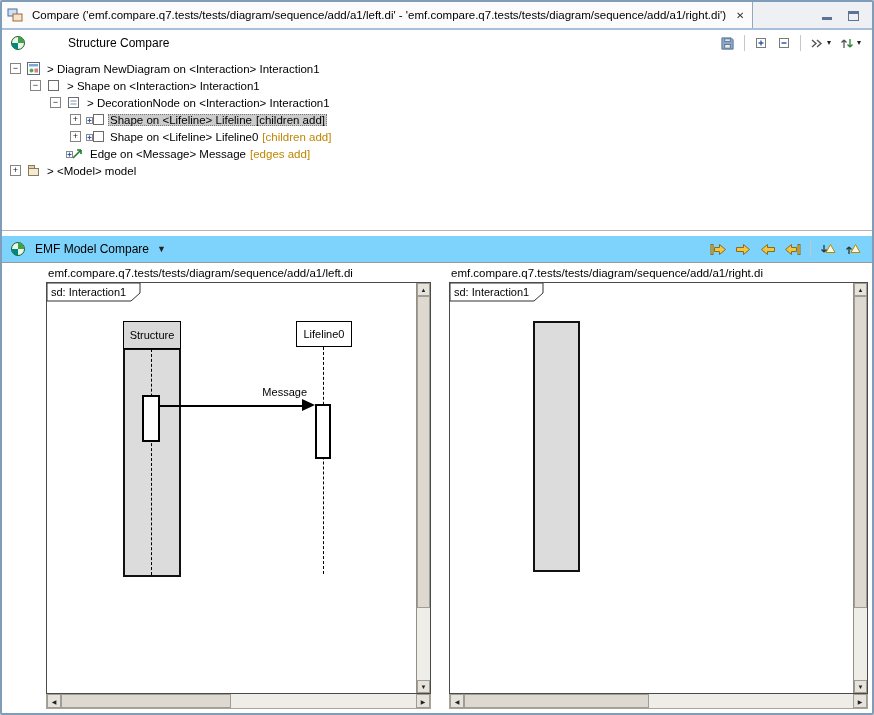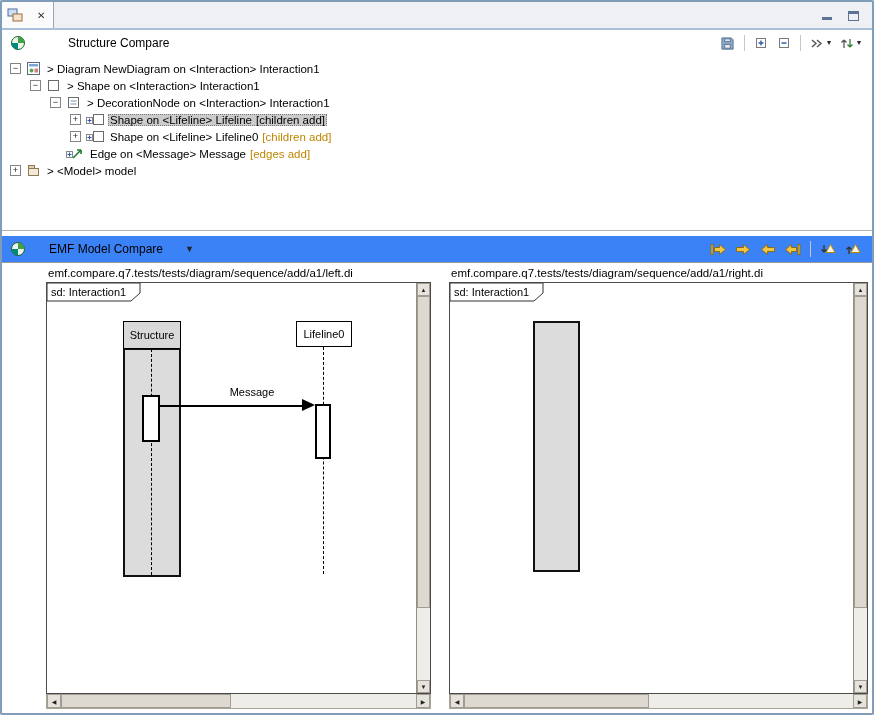--- a/index.html
+++ b/index.html
@@ -54,22 +54,22 @@
   .ticon { flex:none; margin-right:4px; display:flex; }
   .hl { display:inline-flex; align-items:flex-start; padding:0 2px; }
   .hl.sel { background:var(--selection-gray,#cbcbcb); outline:1px dotted #777; outline-offset:-1px; }
   .tsuffix { color:var(--suffix-orange,#bf8600); margin-left:4px; }
   .hl.sel .tsuffix { color:#000; }
 
   .hsash { flex:0 0 6px; border-top:1px solid #b3b3b3; background:#fff; }
 
   
   .merge-header {
-    flex:0 0 27px; display:flex; align-items:center; gap:19px;
-    padding:0 8px; background:#3b82f6; border-bottom:1px solid #9a9a9a;
+    flex:0 0 27px; display:flex; align-items:center; gap:5px;
+    padding:0 8px; background:#7dd3fc; border-bottom:1px solid #9a9a9a;
   }
   .mh-title { font-size:12px; }
   .mh-caret { font-size:9px; color:#222; margin-left:3px; cursor:pointer; }
   .merge-toolbar { margin-left:auto; display:flex; align-items:center; gap:3px; }
 
   
   .panels { flex:1; display:flex; padding:0 4px 4px 4px; min-height:0; background:#fff; }
   .panel { display:flex; flex-direction:column; min-width:0; }
   .panel.left  { flex:0 0 425px;padding-left:40px; }
   .sash-v { flex:0 0 18px; cursor:col-resize; }
@@ -81,21 +81,21 @@
   .abs { position:absolute; }
   .ll-head { display:flex; align-items:center; justify-content:center; font-size:11px; }
   .l-ll1-head { left:76px; top:38px; width:58px; height:28px; background:#d9d9d9; border:1px solid #000; z-index:3; }
   .l-ll1-body { left:76px; top:65px; width:58px; height:229px; background:var(--shape-fill,#dcdcdc); border:2px solid #111; z-index:1; }
   .dash { width:0; border-left:1px dashed #000; z-index:2; }
   .l-ll1-dash { left:104px; top:66px; height:226px; }
   .l-exec { left:95px; top:112px; width:18px; height:47px; background:#fff; border:2px solid #000; z-index:4; }
   .l-msg-line { left:113px; top:122px; width:143px; height:0; border-top:2px solid #000; z-index:5; }
   .l-msg-arrow { left:255px; top:116px; width:0; height:0; border-left:13px solid #000;
                  border-top:6px solid transparent; border-bottom:6px solid transparent; z-index:5; }
-  .l-msg-label { left:150px; top:103px; width:110px; text-align:center; font-size:11px; z-index:5; }
+  .l-msg-label { left:150px; top:103px; width:110px; text-align:right; font-size:11px; z-index:5; }
   .l-ll2-head { left:249px; top:38px; width:56px; height:26px; background:#fff; border:1px solid #000; z-index:3; }
   .l-ll2-dash { left:276px; top:64px; height:227px; }
   .l-ll2-exec { left:268px; top:121px; width:16px; height:55px; background:#fff; border:2px solid #000; z-index:4; }
   .r-shape { left:83px; top:38px; width:47px; height:251px; background:var(--shape-fill,#dcdcdc); border:2px solid #111; }
 
   
   .vscroll { position:absolute; top:0; right:0; bottom:0; width:14px; background:#efede8; border-left:1px solid #948f85; z-index:10; }
   .sb-btn {
     background:#e6e3dc; border:1px solid #a19d93; color:#222;
     display:flex; align-items:center; justify-content:center; font-size:6px; cursor:pointer;
@@ -118,20 +118,21 @@
 <div class="window">
 
   <div class="titlebar">
     <div class="editor-tab">
       <span class="ticon">
         <svg width="16" height="15" viewBox="0 0 16 15">
           <rect x="1" y="1" width="9" height="7" fill="#cfe0f4" stroke="#4d6f9d"></rect>
           <rect x="6" y="6" width="9" height="7" fill="#f6e3cb" stroke="#9d6b3d"></rect>
         </svg>
       </span>
+      <span class="tab-title">Compare ('emf.compare.q7.tests/tests/diagram/sequence/add/a1/left.di' - 'emf.compare.q7.tests/tests/diagram/sequence/add/a1/right.di')</span>
       <span class="tab-close">✕</span>
     </div>
     <div class="titlebar-spacer"></div>
     <div class="win-btns">
       <span class="win-btn">
           <span class="ico-min"></span>
         </span>
       <span class="win-btn">
           <span class="ico-max"></span>
         </span>

